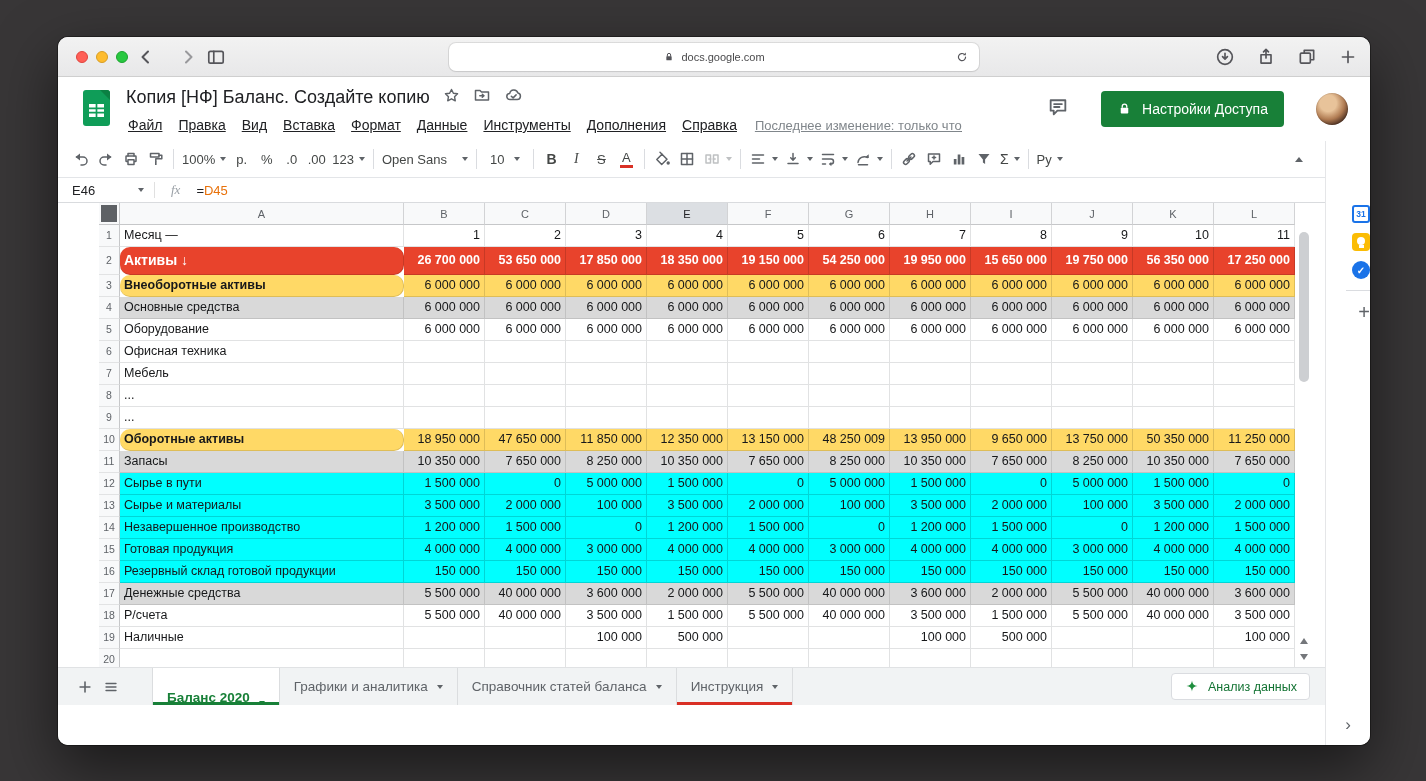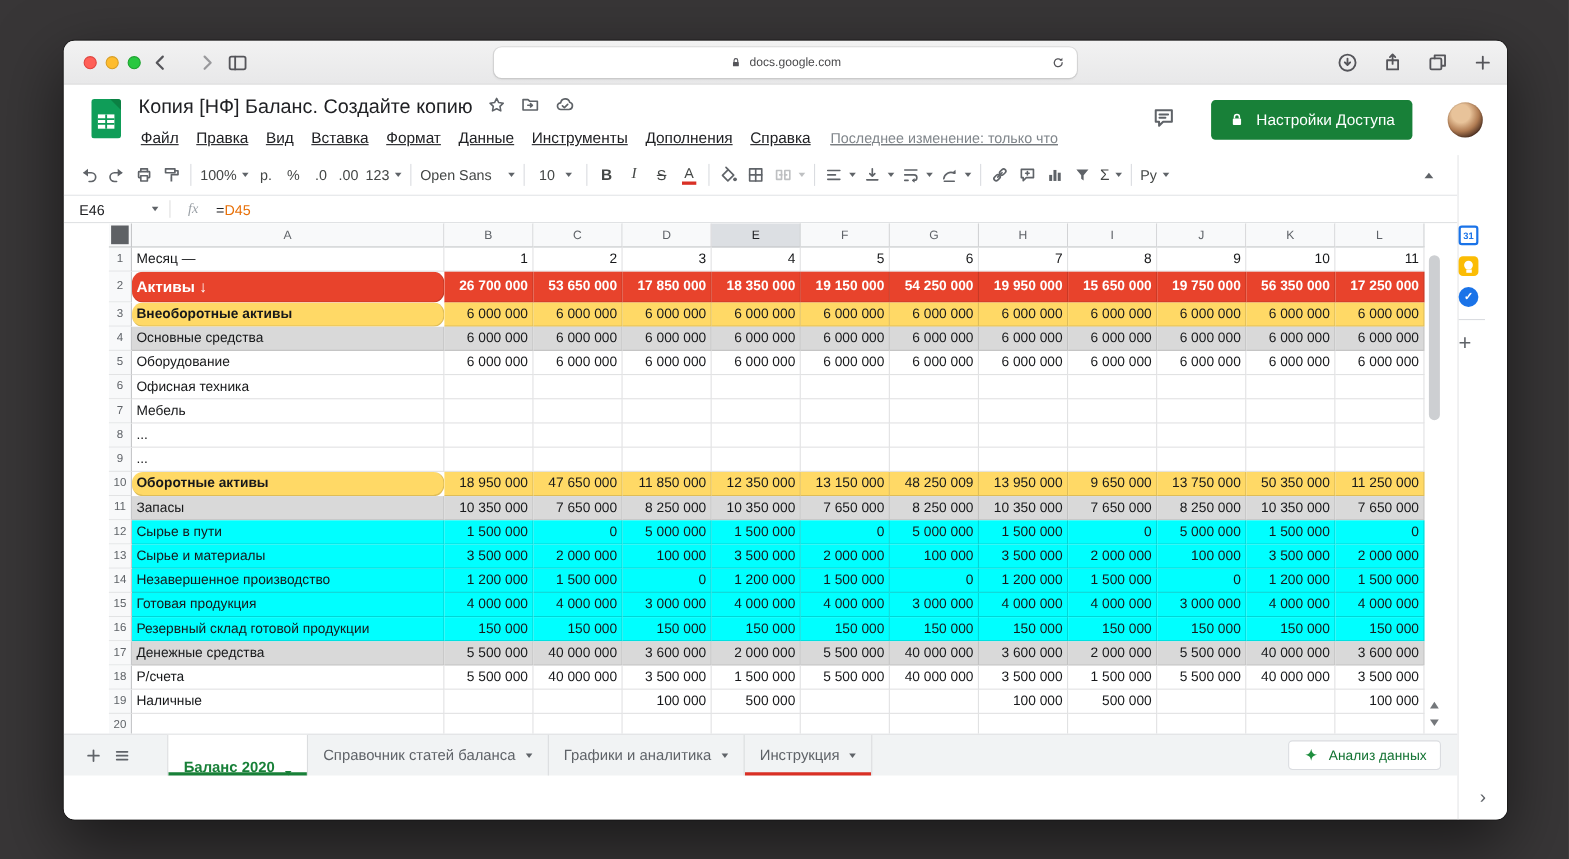--- a/index.html
+++ b/index.html
@@ -119,21 +119,21 @@
   .sheet-tab.active{background:#FFFFFF;color:var(--green,#188038);font-weight:700;
                     box-shadow:inset 0 -3px 0 0 var(--green,#188038);align-items:flex-end;}
   .sheet-tab.active .crt{border-top-color:var(--green,#188038);}
   .tab-label{pointer-events:none;}
   .explore-btn{position:absolute;right:15px;top:5px;height:27px;display:flex;align-items:center;gap:8px;
                background:#fff;border:1px solid #DADCE0;border-radius:4px;padding:0 12px;
                color:var(--green2,#137333);font-size:12.5px;white-space:nowrap;}
   .bottom-filler{flex:1;background:#fff;}
   
   .sidepanel{width:45px;flex:none;background:#FFFFFF;border-left:1px solid #E5E6E8;position:relative;
-             display:flex;flex-direction:column;align-items:flex-start;padding-top:64px;gap:10px;}
+             display:flex;flex-direction:column;align-items:flex-end;padding-top:64px;gap:10px;}
   .cal-icon{width:18px;height:18px;background:#fff;border:2px solid #1A73E8;border-radius:3px;color:#1A73E8;
             font-size:8.5px;font-weight:700;display:flex;align-items:center;justify-content:center;}
   .keep-icon{width:18px;height:18px;background:#FBBC04;border-radius:4px;position:relative;}
   .keep-icon::before{content:"";position:absolute;left:5px;top:3.5px;width:8px;height:8px;background:#fff;border-radius:50%;}
   .keep-icon::after{content:"";position:absolute;left:6.5px;top:12px;width:5px;height:2.5px;background:#fff;}
   .tasks-icon{width:18px;height:18px;background:#1A73E8;border-radius:50%;color:#fff;display:flex;
               align-items:center;justify-content:center;}
   .tasks-icon::after{content:"✓";font-size:10px;font-weight:700;}
   .panel-div{width:24px;height:1px;background:#DADCE0;margin:1px 0;}
   .panel-plus{font-size:20px;color:#5F6368;line-height:1;}
@@ -794,25 +794,25 @@
               <svg class="i" width="16" height="16" viewBox="0 0 18 18" style="stroke-width:1.8">
                 <path d="M3.5 5h11M3.5 9h11M3.5 13h11"></path>
               </svg>
             </span>
       <div class="sheet-tabs">
               <div class="sheet-tab active">
                 <span class="tab-label">Баланс 2020</span>
                 <span class="crt g"></span>
               </div>
               <div class="sheet-tab">
-                <span class="tab-label">Справочник статей баланса</span>
+                <span class="tab-label">Графики и аналитика</span>
                 <span class="crt"></span>
               </div>
               <div class="sheet-tab">
-                <span class="tab-label">Графики и аналитика</span>
+                <span class="tab-label">Справочник статей баланса</span>
                 <span class="crt"></span>
               </div>
               <div class="sheet-tab" style="box-shadow: rgb(217, 48, 37) 0px -3px 0px 0px inset;">
                 <span class="tab-label">Инструкция</span>
                 <span class="crt"></span>
               </div>
             </div>
       <div class="explore-btn">
         <svg width="16" height="16" viewBox="0 0 18 18">
                 <path d="M9 1.8c.6 4 2.2 5.6 6.2 6.2-4 .6-5.6 2.2-6.2 6.2-.6-4-2.2-5.6-6.2-6.2 4-.6 5.6-2.2 6.2-6.2z" fill="#1E8E3E"></path>

